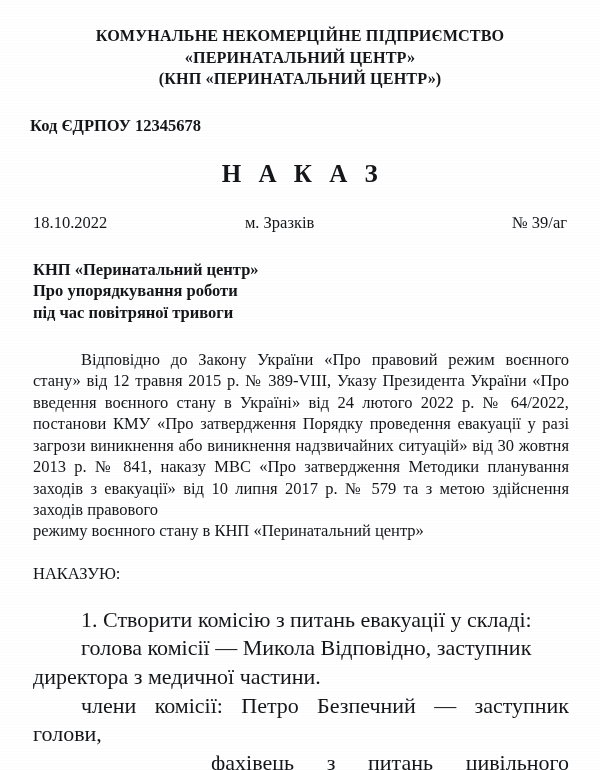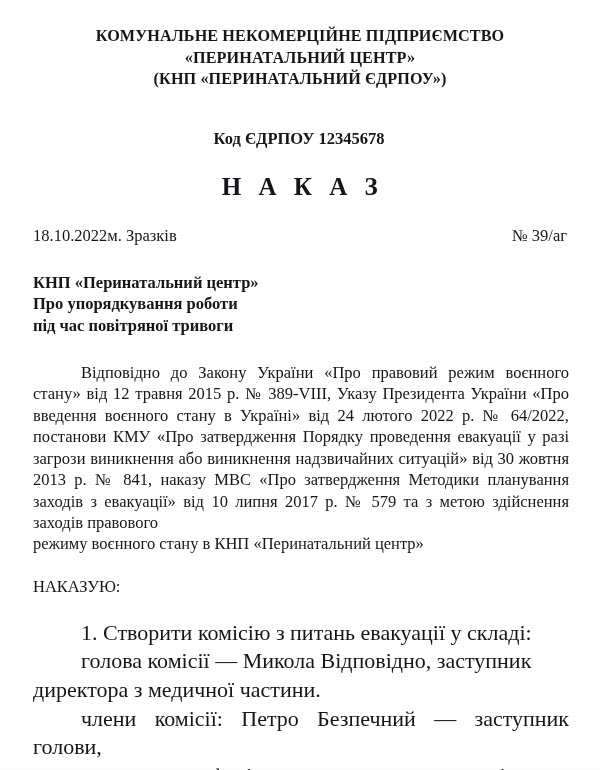--- a/index.html
+++ b/index.html
@@ -34,22 +34,22 @@
     font-size: 16.2px;
     line-height: 1.33;
     letter-spacing: 0.1px;
   }
   .org-header .line {
     white-space: nowrap;
   }
 
   
   .edrpou {
-    margin-top: 38px;
-    text-align: center;
+    margin-top: 25px;
+    text-align: left;
     font-weight: bold;
     font-size: 16.5px;
     padding-right: 2px;
   }
 
   
   .doc-kind {
     margin-top: 24px;
     text-align: center;
     font-weight: bold;
@@ -62,20 +62,21 @@
   .meta-row {
     margin-top: 25px;
     display: flex;
     align-items: baseline;
     font-size: 16.5px;
     padding: 0 3px 0 3px;
   }
   .meta-date { flex: 0 0 auto; }
   .meta-place {
     flex: 1 1 auto;
+    text-align: center;
     padding-right: 60px;
   }
   .meta-number { flex: 0 0 auto; }
 
   
   .subject {
     margin-top: 26px;
     font-weight: bold;
     font-size: 16.5px;
     line-height: 1.30;
@@ -150,21 +151,21 @@
   }
 </style>
 </head>
 <body>
 
 <div class="page">
 
   <div class="org-header">
     <div class="line">КОМУНАЛЬНЕ НЕКОМЕРЦІЙНЕ ПІДПРИЄМСТВО</div>
     <div class="line">«ПЕРИНАТАЛЬНИЙ ЦЕНТР»</div>
-    <div class="line">(КНП «ПЕРИНАТАЛЬНИЙ ЄДРПОУ»)</div>
+    <div class="line">(КНП «ПЕРИНАТАЛЬНИЙ ЦЕНТР»)</div>
   </div>
 
   <div class="edrpou">Код ЄДРПОУ 12345678</div>
 
   <div class="doc-kind">Н А К А З</div>
 
   <div class="meta-row">
     <div class="meta-date">18.10.2022</div>
     <div class="meta-place">м. Зразків</div>
     <div class="meta-number">№ 39/аг</div>

